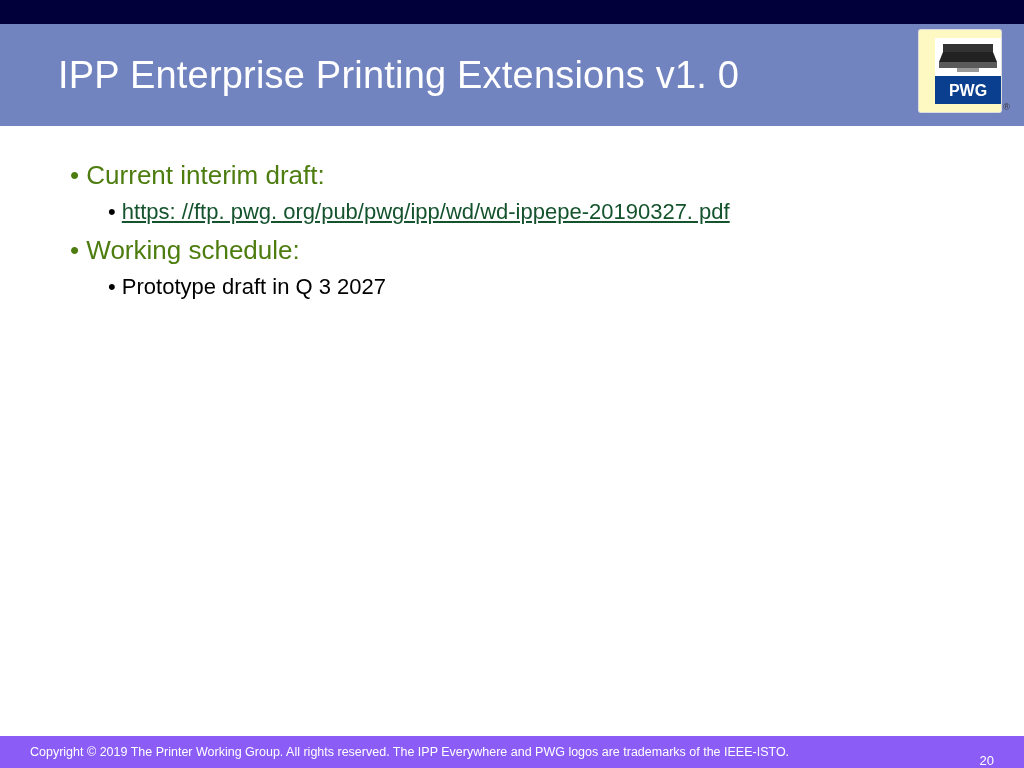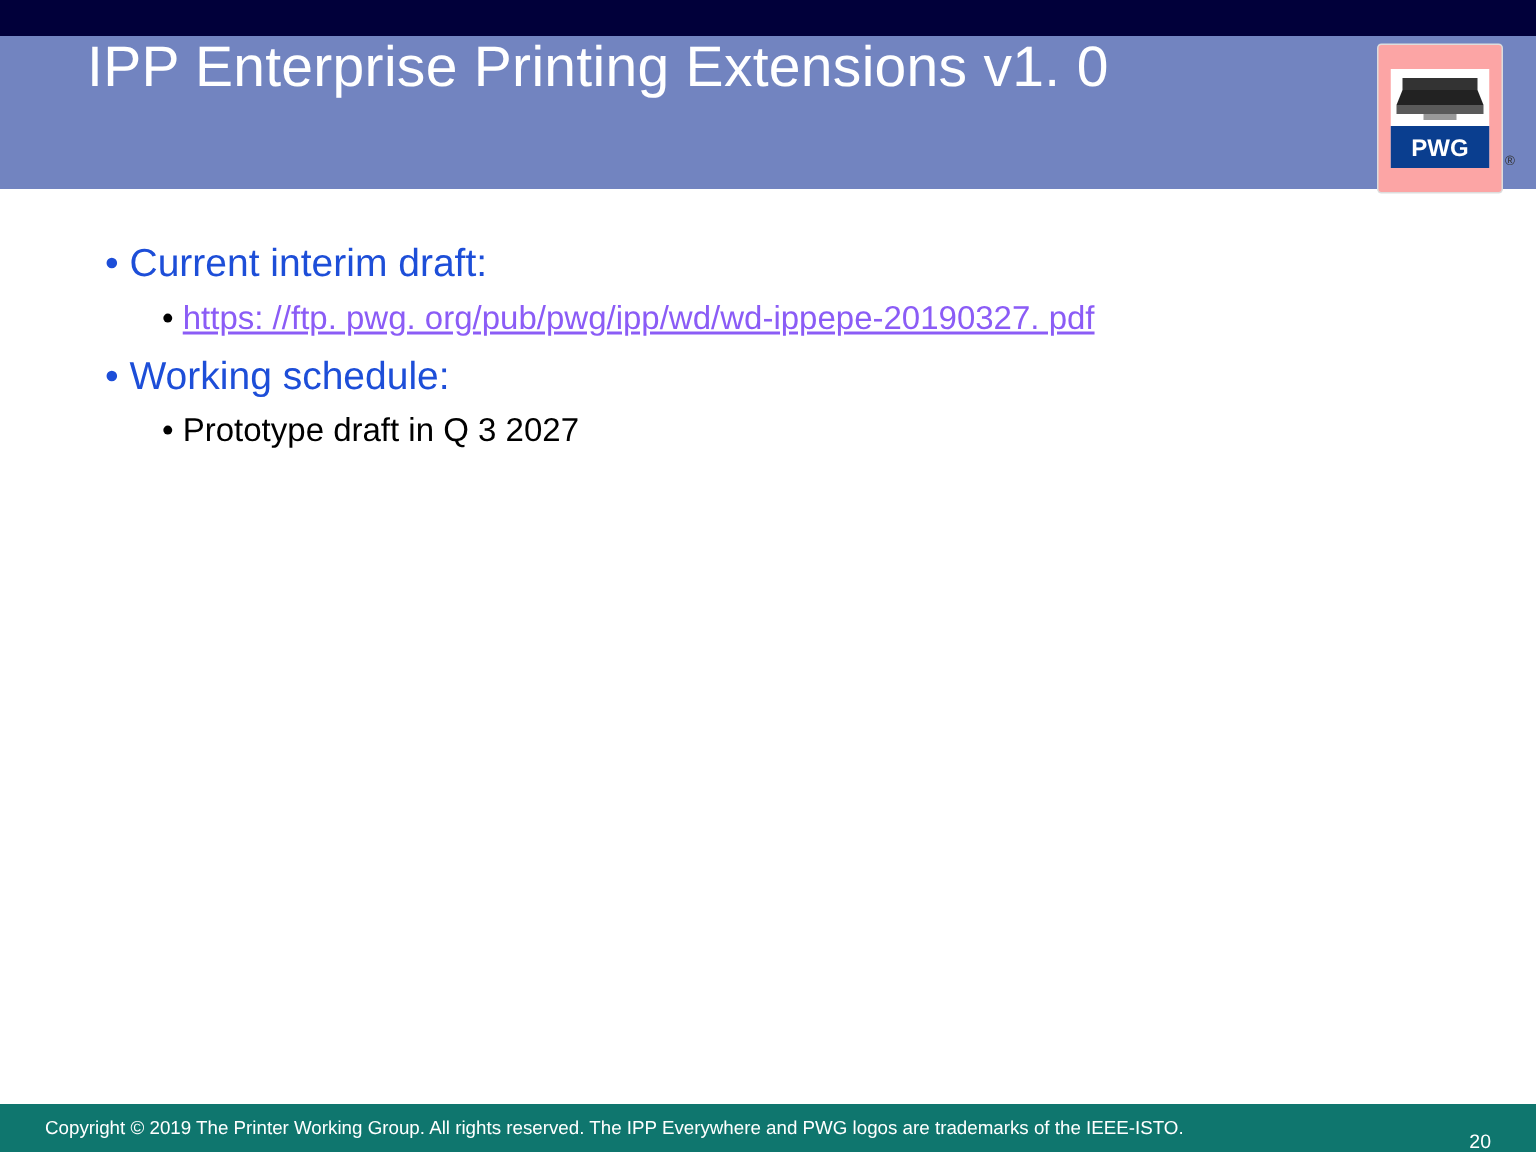--- a/index.html
+++ b/index.html
@@ -1,30 +1,30 @@
 <!DOCTYPE html>
 <html><head>
 <meta charset="utf-8">
 <style>
   * { margin: 0; padding: 0; box-sizing: border-box; }
   html, body { width: 1024px; height: 768px; font-family: Verdana, Arial, sans-serif; background: #fff; }
   .slide { width: 1024px; height: 768px; position: relative; background: #fff; }
   .topbar { position: absolute; left: 0; top: 0; width: 1024px; height: 24px; background: #01003a; }
-  .titlebar { position: absolute; left: 0; top: 24px; width: 1024px; height: 102px; background: #7284c0; display: flex; }
+  .titlebar { position: absolute; left: 0; top: 24px; width: 1024px; height: 102px; background: #7284c0; display: flex; align-items: center; }
   .title { color: #fff; font-size: 38px; font-weight: 400; padding-left: 58px; letter-spacing: 0.2px; }
-  .logo-wrap { position: absolute; right: 23px; top: 30px; width: 82px; height: 98px; background: #fca5a5; border-radius: 2px; box-shadow: 0 0 0 1px #ddd; display: flex; align-items: center; justify-content: center; }
+  .logo-wrap { position: absolute; right: 23px; top: 30px; width: 82px; height: 82px; background: #fef9c3; border-radius: 2px; box-shadow: 0 0 0 1px #ddd; display: flex; align-items: center; justify-content: flex-end; }
   .logo { width: 66px; height: 66px; }
   .reg { position: absolute; right: 14px; top: 102px; font-size: 9px; color: #333; }
   .content { position: absolute; left: 70px; top: 160px; right: 60px; }
-  .b1 { font-size: 26px; color: #1d4ed8; margin-bottom: 8px; }
+  .b1 { font-size: 26px; color: #4d7c0f; margin-bottom: 8px; }
   .b1::before { content: "• "; }
   .b2 { font-size: 22px; color: #000; margin-left: 38px; margin-bottom: 10px; }
   .b2::before { content: "• "; }
-  .link { color: #8b5cf6; text-decoration: underline; cursor: pointer; }
-  .footer { position: absolute; left: 0; bottom: 0; width: 1024px; height: 32px; background: #0f766e; display: flex; align-items: center; padding: 0 30px; }
+  .link { color: #14532d; text-decoration: underline; cursor: pointer; }
+  .footer { position: absolute; left: 0; bottom: 0; width: 1024px; height: 32px; background: #8b5cf6; display: flex; align-items: center; padding: 0 30px; }
   .copyright { color: #fff; font-size: 12.5px; font-family: Arial, sans-serif; flex: 1; }
   .pagenum { color: #fff; font-size: 13px; font-family: Arial, sans-serif; margin-top: 16px; }
 </style>
 </head>
 <body>
 <div class="slide">
 
   <div class="topbar"></div>
 
   <div class="titlebar">

